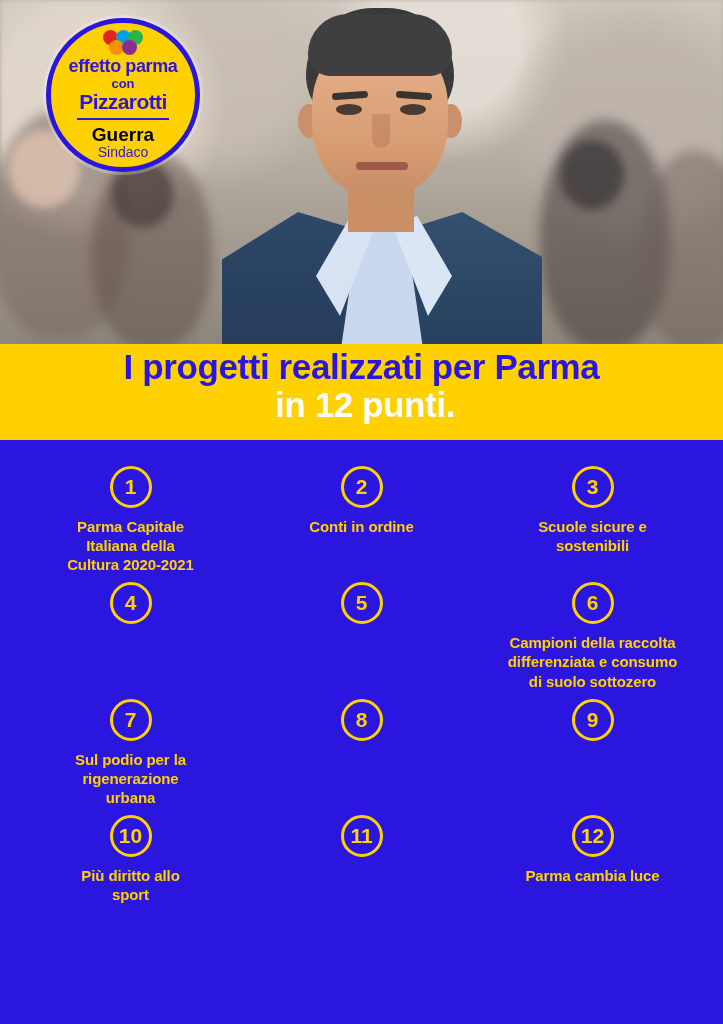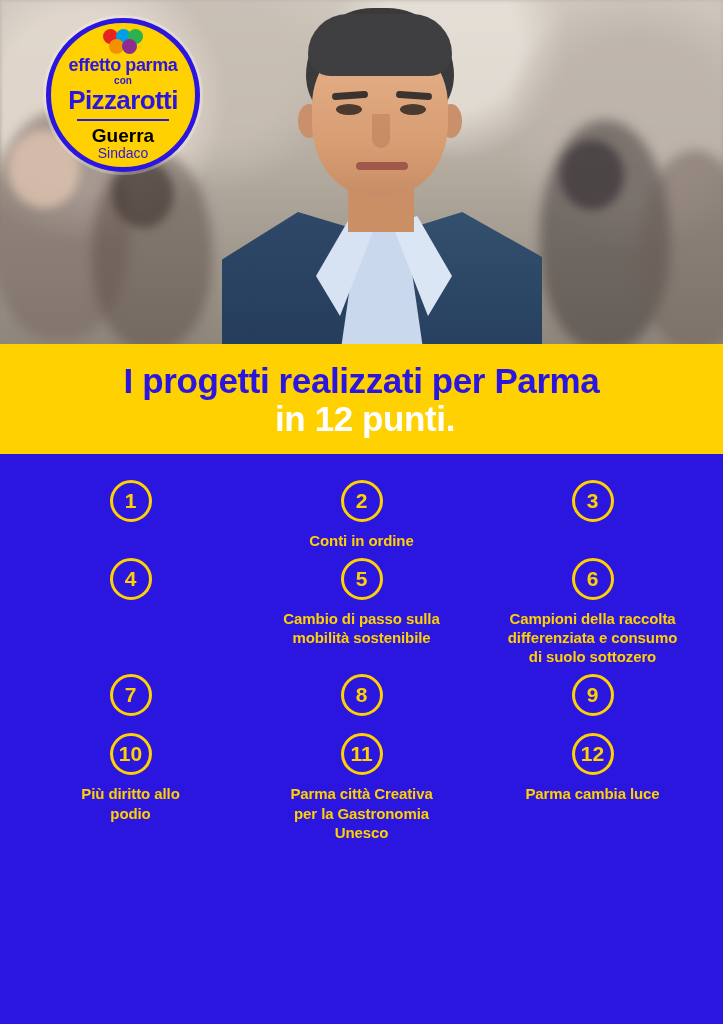--- a/index.html
+++ b/index.html
@@ -135,37 +135,37 @@
   .lm1 { left: 0; top: 0; background: #E52421; }
   .lm2 { left: 13px; top: 0; background: #00A0E3; }
   .lm3 { left: 25px; top: 0; background: #2BB24C; }
   .lm4 { left: 6px; top: 10px; background: #F39200; }
   .lm5 { left: 19px; top: 10px; background: #8B2E8F; }
   .logo-line1 {
     font-size: 18px; font-weight: bold; color: #2B16E0; line-height: 1.05;
     letter-spacing: -0.4px;
   }
   .logo-con {
-    font-size: 10px; font-weight: bold; color: #2B16E0; line-height: 1;
+    font-size: 13px; font-weight: bold; color: #2B16E0; line-height: 1;
     margin: 1px 0;
   }
   .logo-line2 {
-    font-size: 26px; font-weight: bold; color: #2B16E0; line-height: 1;
+    font-size: 21px; font-weight: bold; color: #2B16E0; line-height: 1;
     letter-spacing: -0.6px;
   }
   .logo-sep { width: 92px; height: 2px; background: #2B16E0; margin: 6px 0 5px; }
   .logo-line3 { font-size: 19px; font-weight: bold; color: #000000; line-height: 1; }
   .logo-line4 { font-size: 14px; color: #2B16E0; line-height: 1.1; margin-top: 1px; }
 
   
   .banner {
     position: relative;
     width: 723px;
     background: #FFD100;
-    padding: 18px 0 16px;
+    padding: 4px 0 16px;
     box-sizing: border-box;
     text-align: center;
   }
   .banner-l1 {
     font-size: 35px; font-weight: bold; color: #2B16E0;
     line-height: 1.08; letter-spacing: -0.4px;
   }
   .banner-l2 {
     font-size: 35px; font-weight: bold; color: #ffffff;
     line-height: 1.08; letter-spacing: -0.4px; margin-left: 7px;
@@ -264,64 +264,67 @@
   </div>
 
   <div class="banner">
     <div class="banner-l1">I progetti realizzati per Parma</div>
     <div class="banner-l2">in 12 punti.</div>
   </div>
 
   <div class="points">
     <div class="point">
       <div class="badge">1</div>
+      <div class="p-label">Parma Capitale
+Italiana della
+Cultura 2020-2021</div>
     </div>
     <div class="point">
       <div class="badge">2</div>
       <div class="p-label">Conti in ordine</div>
     </div>
     <div class="point">
       <div class="badge">3</div>
+      <div class="p-label">Scuole sicure e
+sostenibili</div>
     </div>
 
     <div class="point">
       <div class="badge">4</div>
     </div>
     <div class="point">
       <div class="badge">5</div>
-      <div class="p-label">Cambio di passo sulla
-mobilità sostenibile</div>
     </div>
     <div class="point">
       <div class="badge">6</div>
       <div class="p-label">Campioni della raccolta
 differenziata e consumo
 di suolo sottozero</div>
     </div>
 
     <div class="point">
       <div class="badge">7</div>
+      <div class="p-label">Sul podio per la
+rigenerazione
+urbana</div>
     </div>
     <div class="point">
       <div class="badge">8</div>
     </div>
     <div class="point">
       <div class="badge">9</div>
     </div>
 
     <div class="point">
       <div class="badge">10</div>
       <div class="p-label">Più diritto allo
-podio</div>
+sport</div>
     </div>
     <div class="point">
       <div class="badge">11</div>
-      <div class="p-label">Parma città Creativa
-per la Gastronomia
-Unesco</div>
     </div>
     <div class="point">
       <div class="badge">12</div>
       <div class="p-label">Parma cambia luce</div>
     </div>
   </div>
 
 </div>
 
 </body></html>

